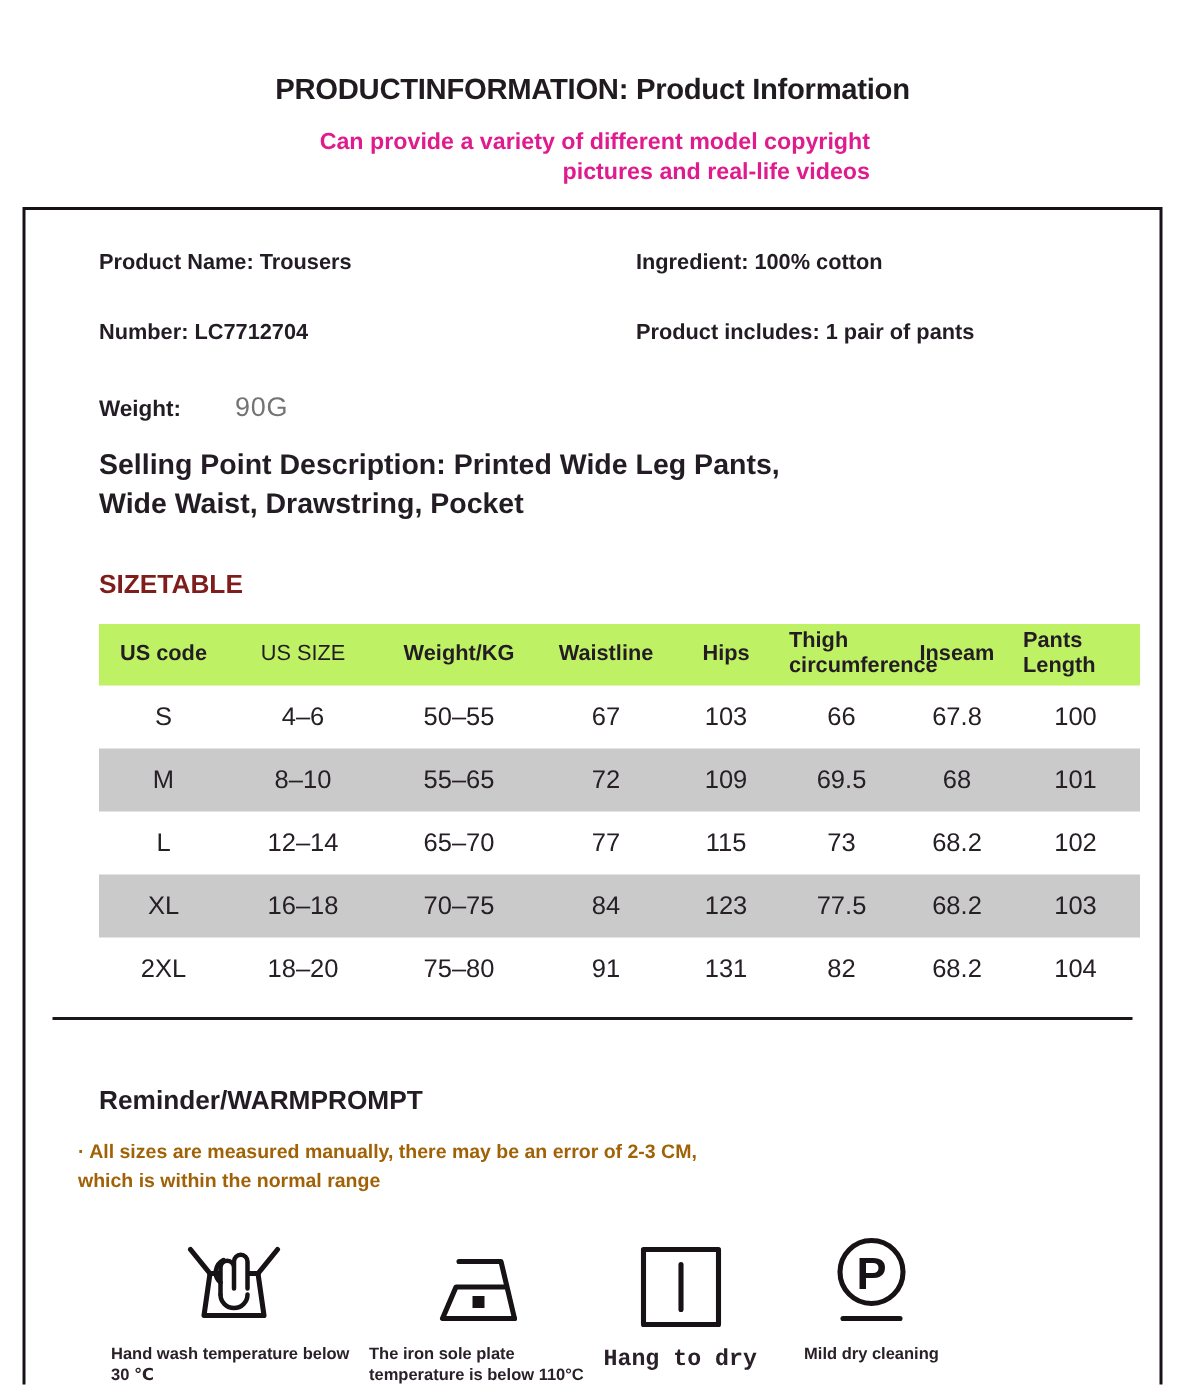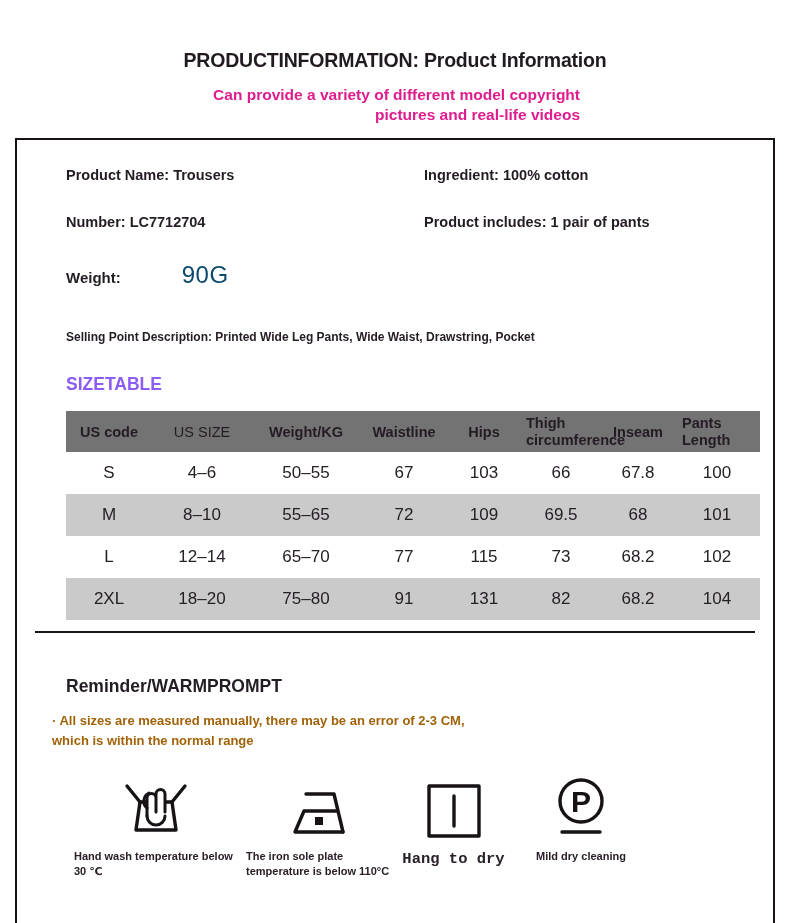--- a/index.html
+++ b/index.html
@@ -30,32 +30,32 @@
 
   
   .info-grid {
     display:grid; grid-template-columns:358px 1fr;
     row-gap:31px; margin-top:27px;
     font-weight:bold; font-size:14.5px; color:#241c24;
   }
   .weight-row { margin-top:31px; display:flex; align-items:baseline; }
   .weight-label { font-weight:bold; font-size:15px; color:#241c24; }
   .weight-value {
-    margin-left:61px; font-size:24px; font-weight:400;
-    color:#0c4a6e; letter-spacing:0.5px;
+    margin-left:36px; font-size:18px; font-weight:400;
+    color:#737373; letter-spacing:0.5px;
   }
   .selling-point {
-    margin-top:40px; max-width:480px;
-    font-weight:bold; font-size:12px; line-height:1.35; color:#241c24;
-  }
-
-  
-  .sizetable-heading { margin-top:29px; font-size:17.5px; font-weight:bold; color:#8b5cf6; }
+    margin-top:16px; max-width:480px;
+    font-weight:bold; font-size:19px; line-height:1.35; color:#241c24;
+  }
+
+  
+  .sizetable-heading { margin-top:29px; font-size:17.5px; font-weight:bold; color:#7f1d1d; }
   table.size-table { margin-top:16px; width:694px; border-collapse:collapse; table-layout:fixed; }
-  table.size-table thead tr { background:#737373; }
+  table.size-table thead tr { background:#bef264; }
   table.size-table tbody tr:nth-child(even) { background:#cacaca; }
   table.size-table th { height:41px; vertical-align:middle; text-align:center; font-size:14.5px; color:#241c24; }
   table.size-table td {
     height:42px; vertical-align:middle; text-align:center;
     font-size:17px; font-weight:400; color:#262026;
   }
   th.th-small { font-size:12px; }
   th.th-plain { font-weight:400; font-size:17px; color:#2a2a2a; }
   th.th-tiny  { font-size:11.5px; line-height:1.2; }
   th.th-tiny .wrap { display:inline-block; max-width:70px; text-align:left; }
@@ -163,20 +163,30 @@
             <td>L</td>
             <td>12–14</td>
             <td>65–70</td>
             <td>77</td>
             <td>115</td>
             <td>73</td>
             <td>68.2</td>
             <td>102</td>
           </tr>
           <tr>
+            <td>XL</td>
+            <td>16–18</td>
+            <td>70–75</td>
+            <td>84</td>
+            <td>123</td>
+            <td>77.5</td>
+            <td>68.2</td>
+            <td>103</td>
+          </tr>
+          <tr>
             <td>2XL</td>
             <td>18–20</td>
             <td>75–80</td>
             <td>91</td>
             <td>131</td>
             <td>82</td>
             <td>68.2</td>
             <td>104</td>
           </tr>
         </tbody>

